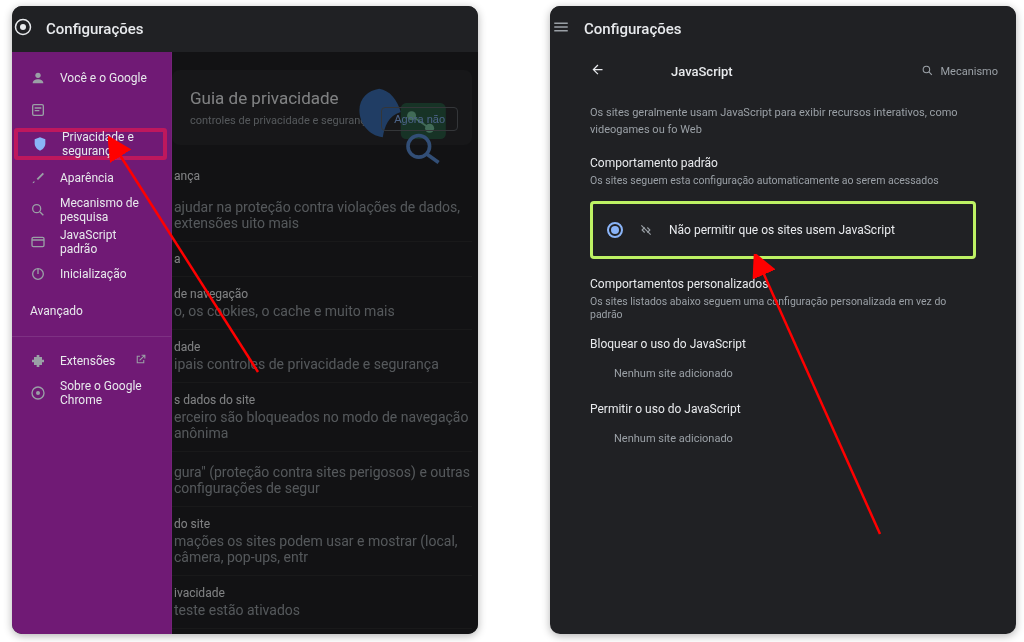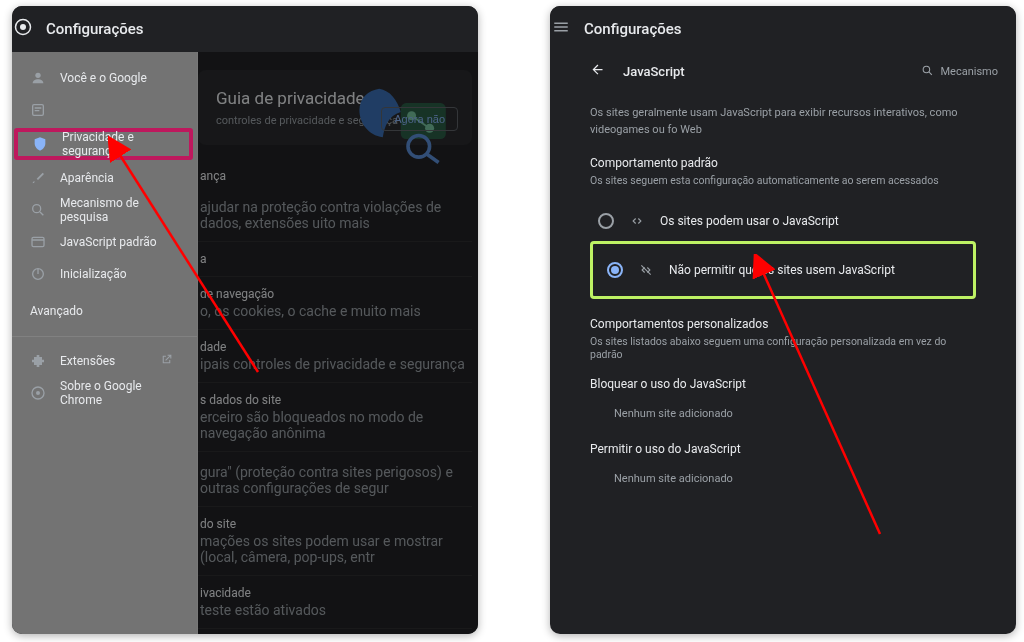--- a/index.html
+++ b/index.html
@@ -32,22 +32,22 @@
     font-size: 15px;
     font-weight: 500;
     background:#202124;
   }
   .header svg { width:18px; height:18px; flex-shrink:0; }
   .header .title { margin-left:14px; }
 
   
   .left-wrap { display:flex; height:calc(100% - 46px); }
   .sidebar {
-    width: 186px;
-    background:#737373;
+    width: 160px;
+    background:#701a75;
     padding: 10px 0;
     flex-shrink:0;
     border-right: 1px solid rgba(255,255,255,0.04);
   }
   .sb-item {
     display:flex;
     align-items:center;
     height: 32px;
     padding: 0 18px;
     font-size: 12px;
@@ -116,21 +116,21 @@
   .hamburger { margin-right:0; }
   .hamburger svg { fill:#9aa0a6;}
   .right-body { padding:0 0 0 0; height:calc(100% - 46px); overflow:hidden;}
   .subheader {
     display:flex; align-items:center; justify-content:space-between;
     padding:10px 18px 12px 40px;
     color:#e8eaed;
   }
   .subheader-left { display:flex; align-items:center; gap:18px; }
   .subheader-left svg { width:15px; height:15px; fill:#e8eaed;}
-  .subheader-left .label { font-size:13px; font-weight:500;}
+  .subheader-left .label { font-size:13px; font-weight:500;margin-left:48px;}
   .search-right { display:flex; align-items:center; gap:6px; font-size:11px; color:#9aa0a6;}
   .search-right svg{ width:13px; height:13px; fill:#9aa0a6;}
 
   .right-content { padding: 0 40px; color:#e8eaed;}
   .desc { font-size:11px; color:#9aa0a6; line-height:1.5; margin:12px 0 18px;}
   .group-title { font-size:12px; color:#e8eaed; margin:12px 0 4px; }
   .group-sub { font-size:10.5px; color:#9aa0a6; margin-bottom:14px;}
 
   .radio-row {
     display:flex; align-items:center; gap:14px;
@@ -345,29 +345,20 @@
       </div>
     </div>
 
     <div class="right-content">
       <div class="desc">Os sites geralmente usam JavaScript para exibir recursos interativos, como videogames ou fo Web</div>
 
       <div class="group-title">Comportamento padrão</div>
       <div class="group-sub">Os sites seguem esta configuração automaticamente ao serem acessados</div>
 
       <div class="radio-block">
-        <div class="radio-row">
-          <span class="radio-outer"></span>
-          <span class="code-ic">
-              <svg viewBox="0 0 24 24">
-                <path d="M9 7 4 12l5 5 1.4-1.4L6.8 12l3.6-3.6zM15 7l5 5-5 5-1.4-1.4L17.2 12l-3.6-3.6z"></path>
-              </svg>
-            </span>
-          <span>Os sites podem usar o JavaScript</span>
-        </div>
         <div class="radio-highlight">
           <div class="radio-row">
             <span class="radio-outer selected">
                 <span class="radio-inner"></span>
               </span>
             <span class="code-ic">
                 <svg viewBox="0 0 24 24">
                   <path d="M9 7 4 12l5 5 1.4-1.4L6.8 12l3.6-3.6zM15 7l5 5-5 5-1.4-1.4L17.2 12l-3.6-3.6z"></path>
                   <line x1="4" y1="4" x2="20" y2="20" stroke="#9aa0a6" stroke-width="2"></line>
                 </svg>

